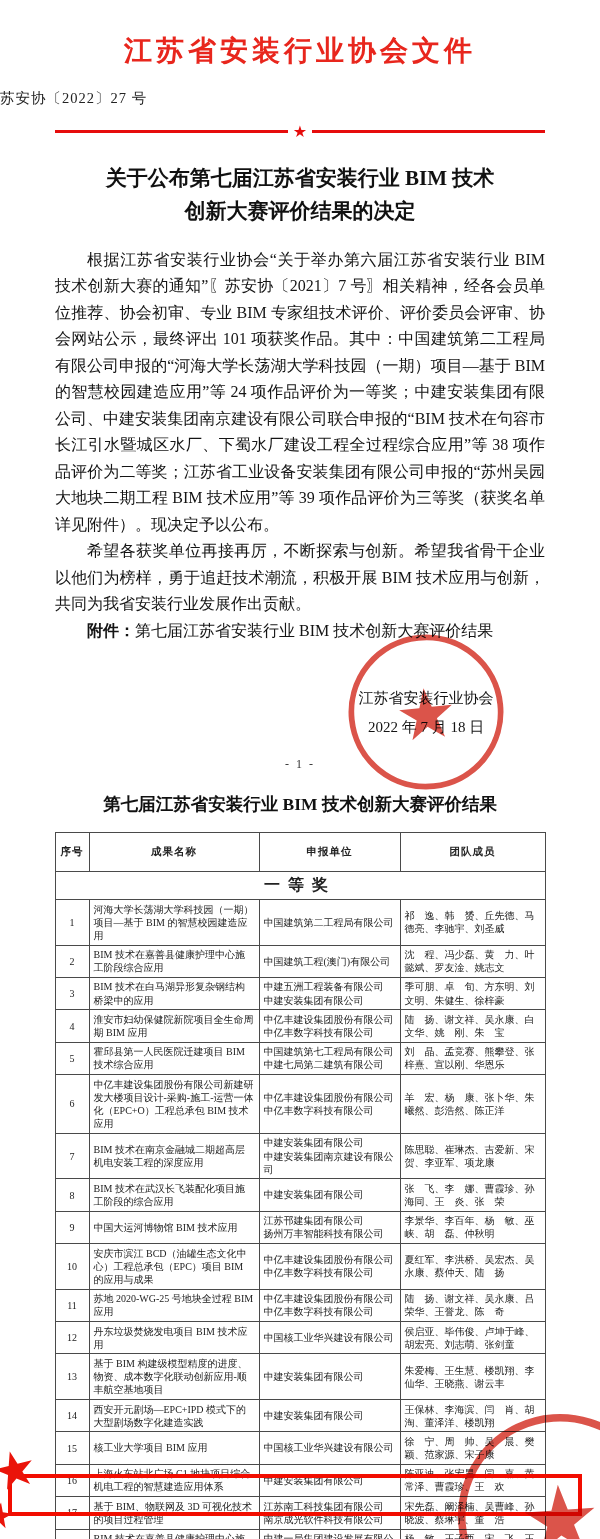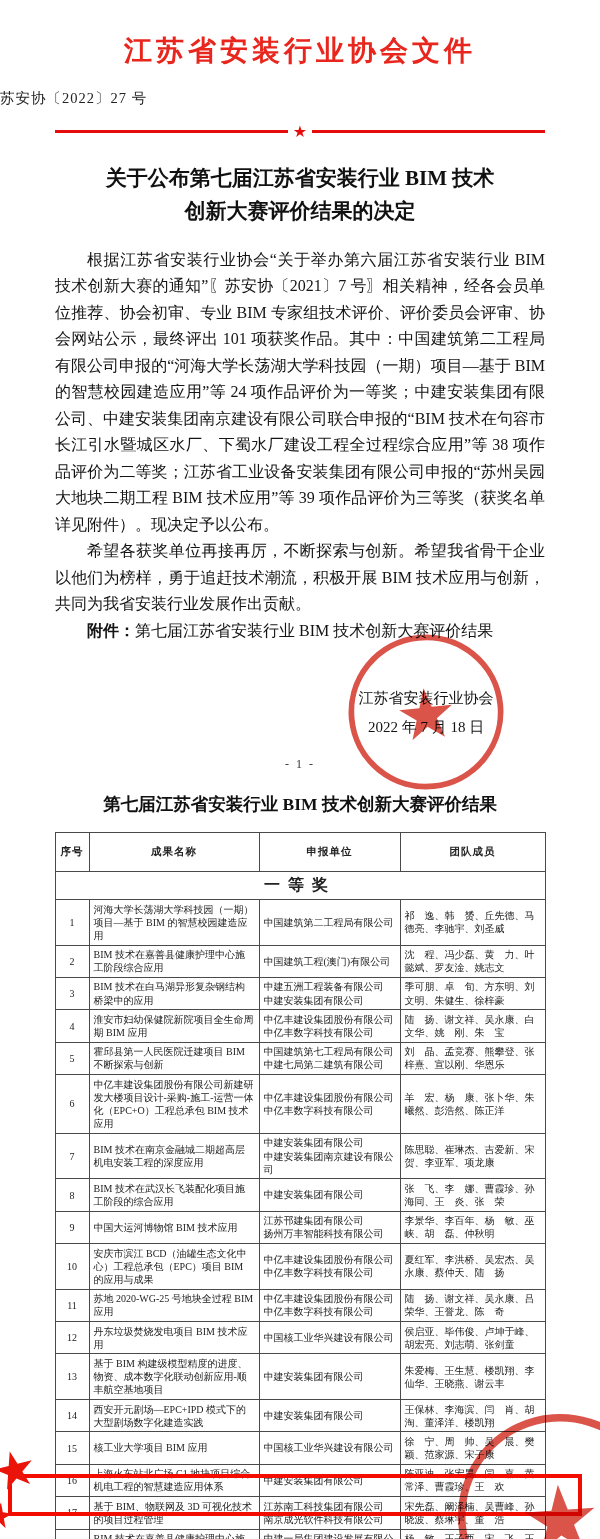--- a/index.html
+++ b/index.html
@@ -134,21 +134,21 @@
       </tr>
           <tr>
         <td class="c-no">4</td>
         <td class="c-name">淮安市妇幼保健院新院项目全生命周期 BIM 应用</td>
         <td class="c-org">中亿丰建设集团股份有限公司
 中亿丰数字科技有限公司</td>
         <td class="c-team">陆　扬、谢文祥、吴永康、白文华、姚　刚、朱　宝</td>
       </tr>
           <tr>
         <td class="c-no">5</td>
-        <td class="c-name">霍邱县第一人民医院迁建项目 BIM 不断探索与创新</td>
+        <td class="c-name">霍邱县第一人民医院迁建项目 BIM 技术综合应用</td>
         <td class="c-org">中国建筑第七工程局有限公司
 中建七局第二建筑有限公司</td>
         <td class="c-team">刘　晶、孟竞赛、熊攀登、张梓熹、宣以刚、华恩乐</td>
       </tr>
           <tr>
         <td class="c-no">6</td>
         <td class="c-name">中亿丰建设集团股份有限公司新建研发大楼项目设计-采购-施工-运营一体化（EPC+O）工程总承包 BIM 技术应用</td>
         <td class="c-org">中亿丰建设集团股份有限公司
 中亿丰数字科技有限公司</td>
         <td class="c-team">羊　宏、杨　康、张卜华、朱曦然、彭浩然、陈正洋</td>

